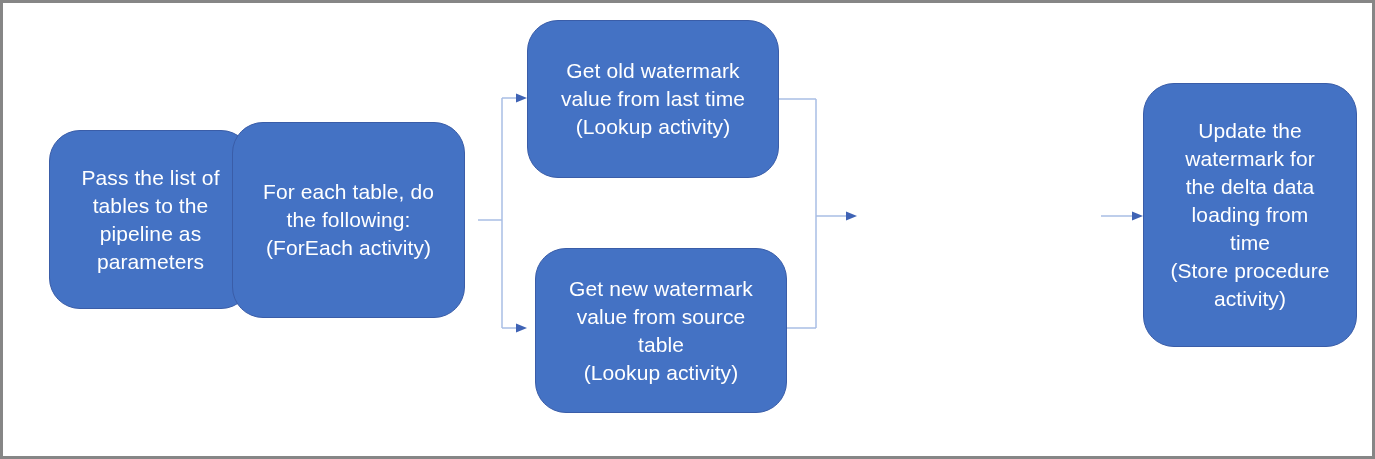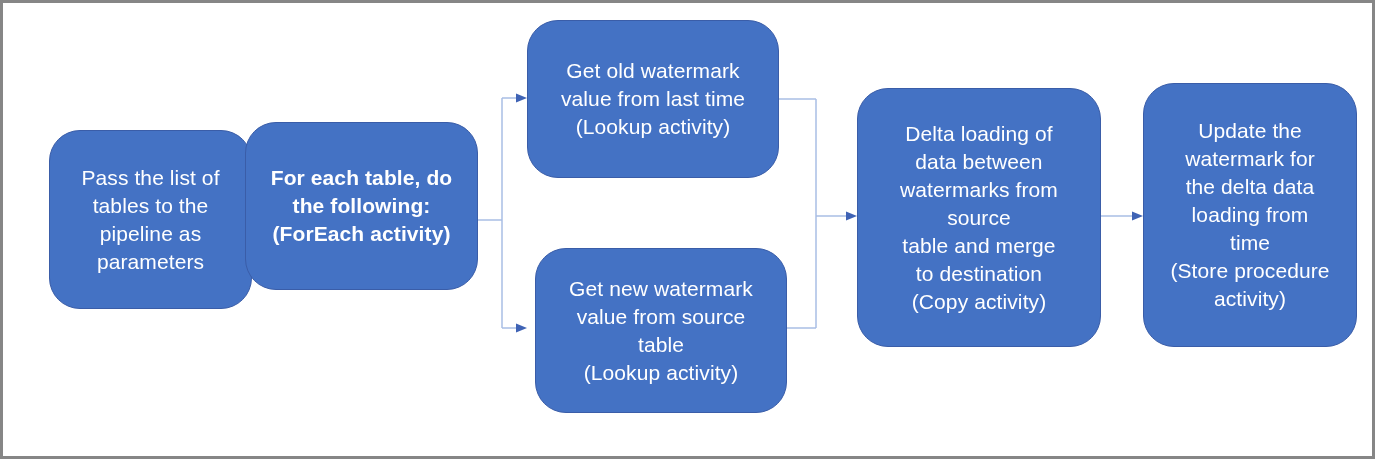--- a/index.html
+++ b/index.html
@@ -85,48 +85,39 @@
     <polygon class="arrowhead" points="1143,216 1132,211.5 1132,220.5"></polygon>
   </svg>
 
   <div class="node" style="left:10px; top:127px; width:203px; height:179px;margin-left:36px;">
     <span class="node-label">Pass the list of
 tables to the
 pipeline as
 parameters</span>
   </div>
 
-  <div class="node" style="left:242px; top:119px; width:233px; height:168px;font-weight:bold;">
+  <div class="node" style="left:229px; top:119px; width:233px; height:196px;">
     <span class="node-label">For each table, do
 the following:
 (ForEach activity)</span>
   </div>
 
   <div class="node" style="left:524px; top:17px; width:252px; height:158px;">
     <span class="node-label">Get old watermark
 value from last time
 (Lookup activity)</span>
   </div>
 
   <div class="node" style="left:524px; top:245px; width:252px; height:165px;margin-left:8px;">
     <span class="node-label">Get new watermark
 value from source
 table
 (Lookup activity)</span>
   </div>
 
-  <div class="node" style="left:854px; top:85px; width:244px; height:259px;">
-    <span class="node-label">Delta loading of
-data between
-watermarks from
-source
-table and merge
-to destination
-(Copy activity)</span>
-  </div>
 
   <div class="node" style="left:1140px; top:80px; width:214px; height:264px;">
     <span class="node-label">Update the
 watermark for
 the delta data
 loading from
 time
 (Store procedure
 activity)</span>
   </div>

